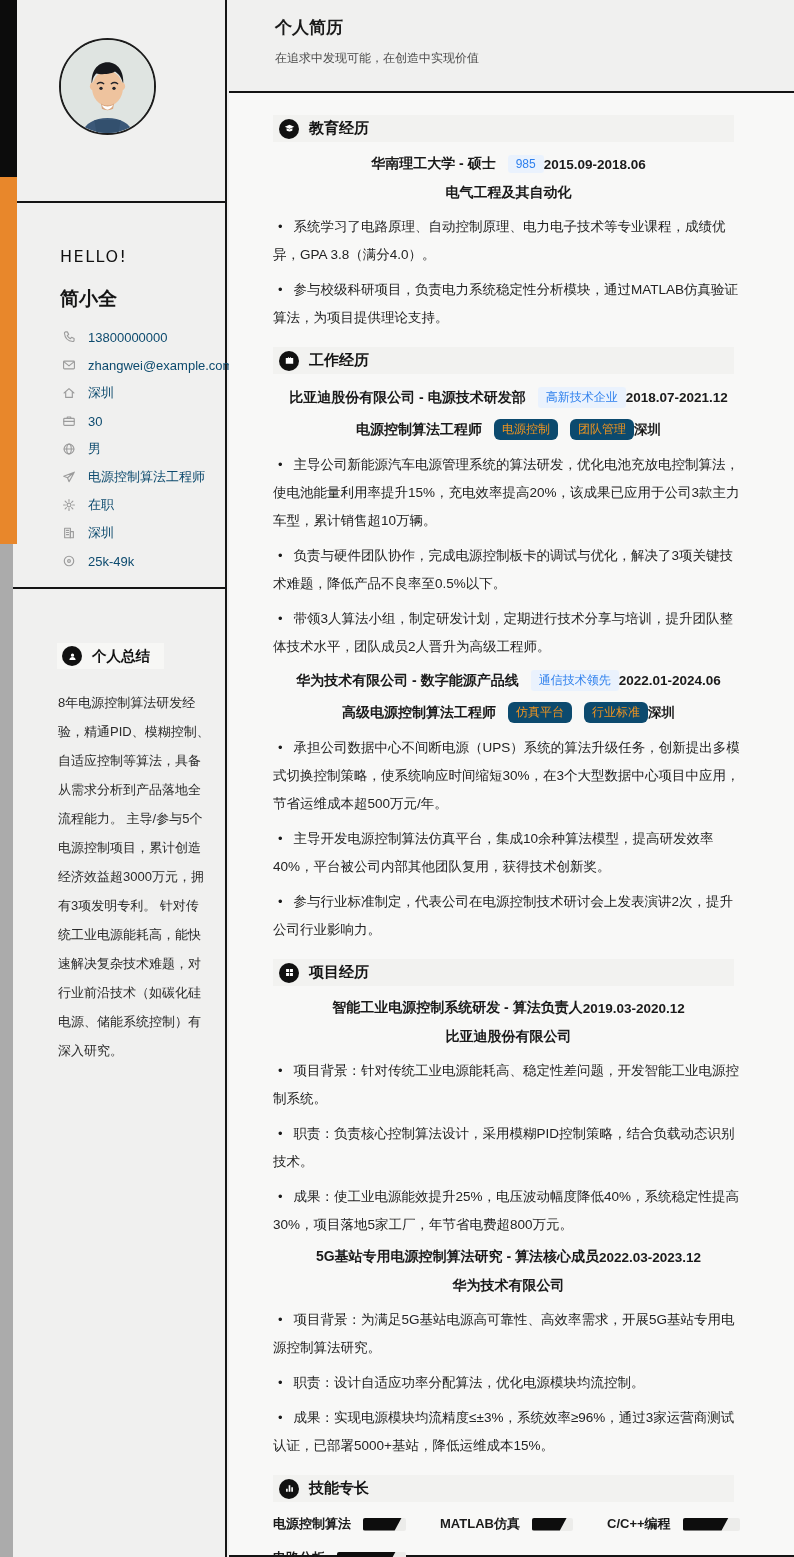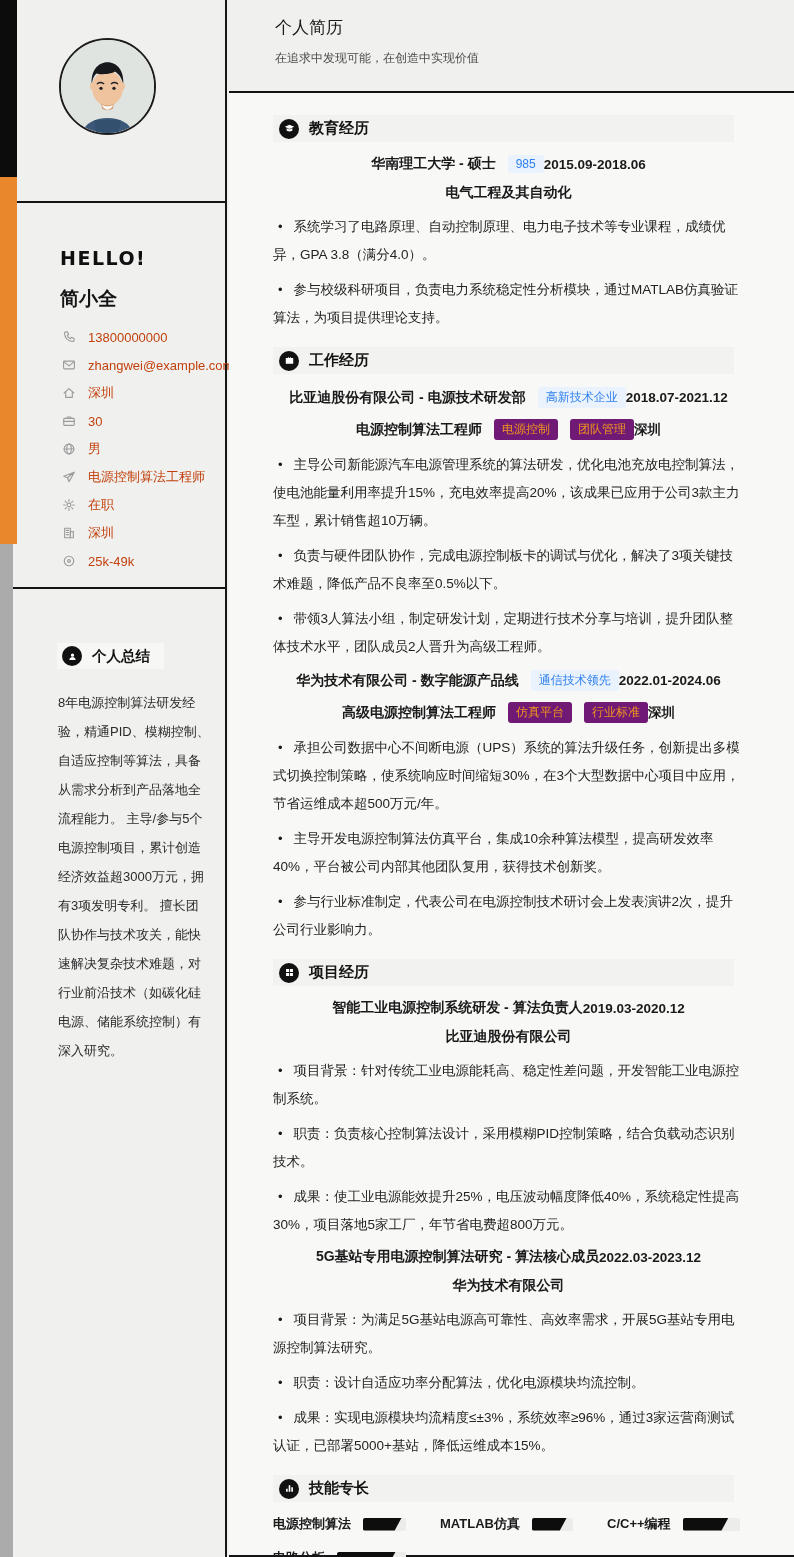--- a/index.html
+++ b/index.html
@@ -13,56 +13,56 @@
   .rail-orange { position:absolute; left:0; top:177px; width:17px; height:367px; background:#e8872b; }
   .rail-gray   { position:absolute; left:0; top:544px; width:13px; height:1013px; background:#ababab; }
 
   
   .sidebar { position:absolute; left:0; top:0; width:227px; height:1557px; background:#f0f0ef; border-right:2px solid #161616; }
   .avatar { position:absolute; left:59px; top:38px; width:97px; height:97px; border-radius:50%; border:2px solid #1c1c1c; overflow:hidden; background:linear-gradient(180deg,#e3e7e4 0%,#d7dcd9 100%); }
   .avatar svg { width:100%; height:100%; display:block; }
   .sb-divider { position:absolute; left:10px; right:0; height:2px; background:#141414; }
   .sb-div1 { top:201px; }
   .sb-div2 { top:587px; }
-  .hello { position:absolute; left:60px; top:247px; font-size:19px; font-weight:700; letter-spacing:1.5px; color:#101010; font-family:"DejaVu Sans","Liberation Sans",sans-serif; }
+  .hello { position:absolute; left:60px; top:247px; font-size:16px; font-weight:400; letter-spacing:1.5px; color:#101010; font-family:"DejaVu Sans","Liberation Sans",sans-serif; }
   .name  { position:absolute; left:60px; top:286px; font-size:19px; font-weight:600; color:#151515; }
   .contacts { position:absolute; left:62px; top:323px; width:160px; }
   .contact-item { display:flex; align-items:center; height:28px; gap:12px; }
   .contact-item .cicon { width:14px; height:14px; flex:0 0 14px; display:flex; align-items:center; justify-content:center; }
   .contact-item .cicon svg { width:14px; height:14px; stroke:#9c9c9c; fill:none; stroke-width:1.3; stroke-linecap:round; stroke-linejoin:round; }
-  .contact-item .ctext { font-size:13px; color:#c2410c; white-space:nowrap; }
+  .contact-item .ctext { font-size:13px; color:#0c4a6e; white-space:nowrap; }
 
   .summary-header { position:absolute; left:57px; top:643px; display:flex; align-items:center; gap:10px; background:#f7f7f5; padding:3px 14px 3px 5px; }
   .summary-title { font-size:14.5px; font-weight:700; color:#111; }
   .summary-text { position:absolute; left:58px; top:688px; width:153px; font-size:13px; line-height:29px; color:#2a2a2a; }
 
   
   .sec-icon { width:20px; height:20px; border-radius:50%; background:#111; flex:0 0 20px; display:flex; align-items:center; justify-content:center; }
   .sec-icon svg { width:11px; height:11px; fill:#fff; }
 
   
   .main { position:absolute; left:229px; top:0; width:565px; height:1557px; background:#f8f8f7; border-bottom:2px solid #141414; }
   .main-header { height:93px; background:#f0f0ef; border-bottom:2px solid #141414; padding:16px 0 0 46px; }
-  .main-title { font-size:17px; font-weight:400; color:#1a1a1a; }
+  .main-title { font-size:17px; font-weight:700; color:#1a1a1a; }
   .main-subtitle { margin-top:11px; font-size:12px; color:#4c4c4c; }
   .main-content { padding:22px 50px 0 44px; }
 
   .section { margin-bottom:15px; }
   .section-header { display:flex; align-items:center; gap:10px; height:27px; background:#f2f2f0; width:calc(100% - 10px); padding-left:6px; margin-bottom:13px; }
   .section-title { font-size:15px; font-weight:700; color:#141414; }
 
   .entry { margin-bottom:9px; }
   .entry-row { display:flex; align-items:center; justify-content:center; margin-bottom:11px; }
   .entry-left { display:flex; align-items:center; }
   .entry-title { font-size:14px; font-weight:700; color:#1a1a1a; }
   .entry-date { font-size:13.5px; font-weight:700; color:#1a1a1a; white-space:nowrap; }
   .entry-loc { font-size:13.5px; font-weight:700; color:#1a1a1a; }
   .tag { font-size:12px; margin-left:12px; padding:2px 8px; border-radius:3px; white-space:nowrap; }
   .tag-blue { color:#2f80ed; background:#eaf2fd; }
-  .tag-orange { color:#f0941f; background:#701a75; }
+  .tag-orange { color:#f0941f; background:#0c4a6e;border-radius:6px; }
 
   ul.bullets { list-style:none; margin:2px 0 0 0; }
   ul.bullets li { font-size:13.5px; line-height:28px; color:#232323; margin-bottom:7px; }
   ul.bullets li::before { content:"•"; font-size:13px; margin:0 11px 0 5px; color:#1a1a1a; }
 
   
   .skills-grid { display:grid; grid-template-columns:1fr 1fr 1fr; column-gap:34px; row-gap:16px; padding-right:4px; margin-top:4px; }
   .skill { display:flex; align-items:center; }
   .skill-name { font-size:13px; font-weight:700; color:#1a1a1a; white-space:nowrap; }
   .skill-track { flex:1; height:13px; background:#ececea; border-radius:2px; margin-left:12px; position:relative; overflow:hidden; }
@@ -194,21 +194,21 @@
     <div class="sb-divider sb-div2"></div>
 
     <div class="summary-header">
       <span class="sec-icon">
           <svg viewBox="0 0 16 16">
             <path d="M8 3.6a2.4 2.4 0 1 1 0 4.8 2.4 2.4 0 0 1 0-4.8zM3.4 13c.5-2.9 2.3-4.1 4.6-4.1s4.1 1.2 4.6 4.1H3.4z"></path>
           </svg>
         </span>
       <span class="summary-title">个人总结</span>
     </div>
-    <div class="summary-text">8年电源控制算法研发经验，精通PID、模糊控制、自适应控制等算法，具备从需求分析到产品落地全流程能力。 主导/参与5个电源控制项目，累计创造经济效益超3000万元，拥有3项发明专利。 擅长团队协作与技术攻关，能快速解决复杂技术难题，对行业前沿技术（如碳化硅电源、储能系统控制）有深入研究。</div>
+    <div class="summary-text">8年电源控制算法研发经验，精通PID、模糊控制、自适应控制等算法，具备从需求分析到产品落地全流程能力。 主导/参与5个电源控制项目，累计创造经济效益超3000万元，拥有3项发明专利。 针对传统工业电源能耗高，能快速解决复杂技术难题，对行业前沿技术（如碳化硅电源、储能系统控制）有深入研究。</div>
   </div>
 
   <div class="rail">
     <div class="rail-black"></div>
     <div class="rail-orange"></div>
     <div class="rail-gray"></div>
   </div>
 
   <div class="main">
     <div class="main-header">

